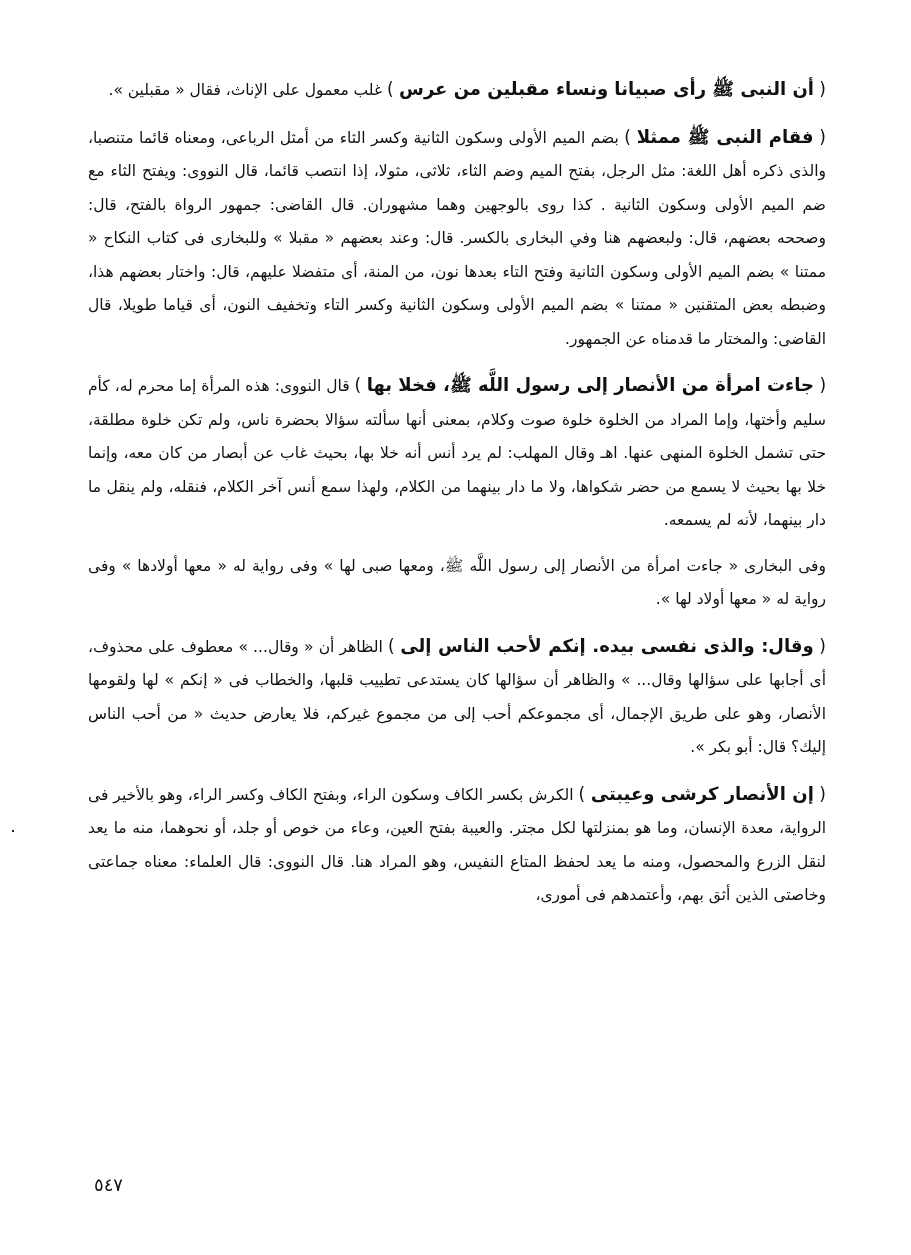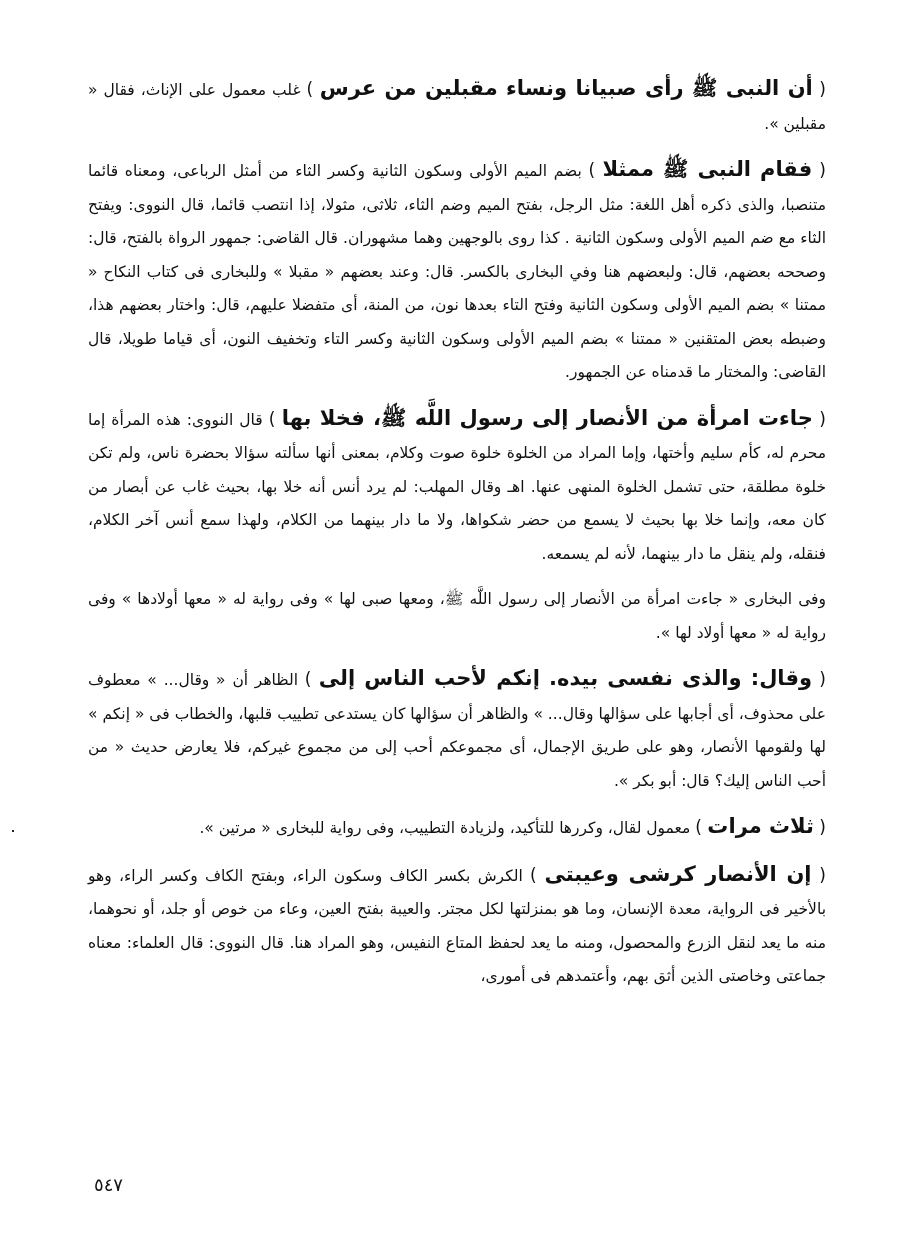--- a/index.html
+++ b/index.html
@@ -5,21 +5,21 @@
   html, body { margin: 0; padding: 0; background: #ffffff; }
   body {
     width: 911px; height: 1255px; position: relative; overflow: hidden;
     font-family: "DejaVu Sans", sans-serif; color: #111;
   }
   .page {
     position: absolute; left: 88px; top: 72px; width: 738px;
     direction: rtl; text-align: justify;
   }
   .para { font-size: 15.5px; line-height: 33.5px; margin: 0 0 12px 0; text-align: justify; text-align-last: right; }
-  .lemma { font-weight: bold; font-size: 21px; }
+  .lemma { font-weight: bold; font-size: 18px; }
   .paren { font-weight: normal; font-size: 17px; }
   .page-number {
     position: absolute; left: 94px; top: 1158px; font-size: 18px;
     font-family: "DejaVu Sans", sans-serif; direction: rtl; margin-top: 16px;
   }
   .margin-dot { position: absolute; left: 12px; top: 830px; width: 2px; height: 2px; background: #222; }
 </style>
 </head>
 <body>
 
@@ -37,23 +37,19 @@
     <span>قال النووى: هذه المرأة إما محرم له، كأم سليم وأختها، وإما المراد من الخلوة خلوة صوت وكلام، بمعنى أنها سألته سؤالا بحضرة ناس، ولم تكن خلوة مطلقة، حتى تشمل الخلوة المنهى عنها. اهـ وقال المهلب: لم يرد أنس أنه خلا بها، بحيث غاب عن أبصار من كان معه، وإنما خلا بها بحيث لا يسمع من حضر شكواها، ولا ما دار بينهما من الكلام، ولهذا سمع أنس آخر الكلام، فنقله، ولم ينقل ما دار بينهما، لأنه لم يسمعه.</span>
   </p>
   <p class="para">
     <span>وفى البخارى « جاءت امرأة من الأنصار إلى رسول اللَّه ﷺ، ومعها صبى لها » وفى رواية له « معها أولادها » وفى رواية له « معها أولاد لها ».</span>
   </p>
   <p class="para">
     <span class="paren">( </span><span class="lemma">وقال: والذى نفسى بيده. إنكم لأحب الناس إلى</span><span class="paren"> )</span>
     <span>الظاهر أن « وقال... » معطوف على محذوف، أى أجابها على سؤالها وقال... » والظاهر أن سؤالها كان يستدعى تطييب قلبها، والخطاب فى « إنكم » لها ولقومها الأنصار، وهو على طريق الإجمال، أى مجموعكم أحب إلى من مجموع غيركم، فلا يعارض حديث « من أحب الناس إليك؟ قال: أبو بكر ».</span>
   </p>
   <p class="para">
-    <span class="paren">( </span><span class="lemma">ثلاث مرات</span><span class="paren"> )</span>
-    <span>معمول لقال، وكررها للتأكيد، ولزيادة التطييب، وفى رواية للبخارى « مرتين ».</span>
-  </p>
-  <p class="para">
     <span class="paren">( </span><span class="lemma">إن الأنصار كرشى وعيبتى</span><span class="paren"> )</span>
     <span>الكرش بكسر الكاف وسكون الراء، وبفتح الكاف وكسر الراء، وهو بالأخير فى الرواية، معدة الإنسان، وما هو بمنزلتها لكل مجتر. والعيبة بفتح العين، وعاء من خوص أو جلد، أو نحوهما، منه ما يعد لنقل الزرع والمحصول، ومنه ما يعد لحفظ المتاع النفيس، وهو المراد هنا. قال النووى: قال العلماء: معناه جماعتى وخاصتى الذين أثق بهم، وأعتمدهم فى أمورى،</span>
   </p>
 </div>
 
 <div class="margin-dot"></div>
 <div class="page-number">٥٤٧</div>
 
 </body></html>

